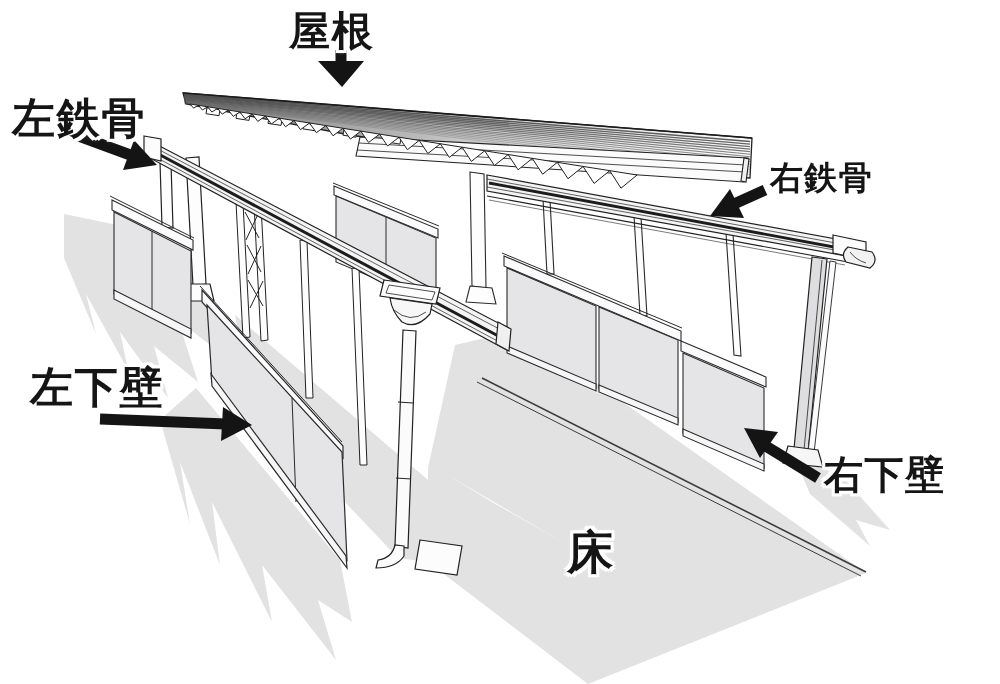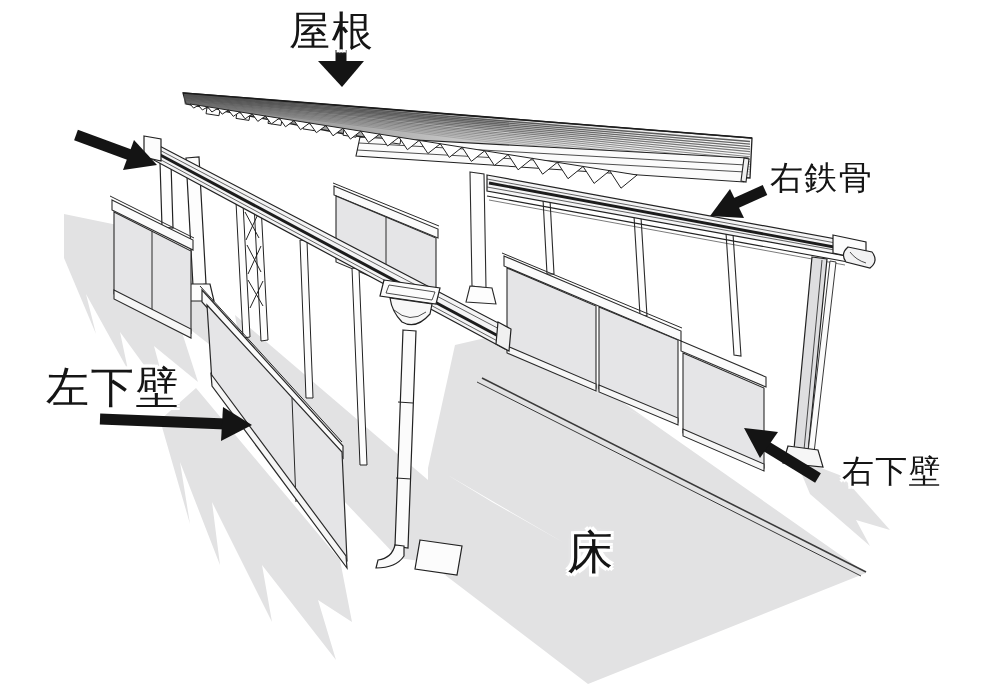--- a/index.html
+++ b/index.html
@@ -1,27 +1,27 @@
 <!DOCTYPE html>
 <html><head>
 <meta charset="utf-8">
 <style>
   html,body{margin:0;padding:0;background:#fff;}
   .stage{position:relative;width:1000px;height:684px;background:#fff;overflow:hidden;
          font-family:"DejaVu Sans","Liberation Sans",sans-serif;}
   .stage svg{position:absolute;left:0;top:0;}
-  .lbl{position:absolute;font-weight:400;color:#151515;letter-spacing:.04em;white-space:nowrap;
+  .lbl{position:absolute;font-weight:700;color:#151515;letter-spacing:.04em;white-space:nowrap;
        line-height:1;
        text-shadow:-3px -3px 0 #fff,3px -3px 0 #fff,-3px 3px 0 #fff,3px 3px 0 #fff,
                    -3px 0 0 #fff,3px 0 0 #fff,0 -3px 0 #fff,0 3px 0 #fff,0 0 6px #fff;}
   #lbl-roof{left:289px;top:11px;font-size:41px;}
   #lbl-left-steel{left:12px;top:97px;font-size:43px;}
   #lbl-right-steel{left:770px;top:161px;font-size:33px;}
-  #lbl-left-wall{left:30px;top:366px;font-size:43px;margin-left:16px;}
-  #lbl-right-wall{left:842px;top:455px;font-size:32px;}
+  #lbl-left-wall{left:30px;top:366px;font-size:43px;}
+  #lbl-right-wall{left:824px;top:455px;font-size:39px;}
   #lbl-floor{left:567px;top:529px;font-size:46px;}
 </style>
 </head>
 <body>
 
 <div class="stage">
 <svg width="1000" height="684" viewBox="0 0 1000 684">
   <defs>
     <linearGradient id="roofG" gradientUnits="userSpaceOnUse" x1="185" y1="98" x2="755" y2="160">
       <stop offset="0" stop-color="#7d7d7d"></stop>
@@ -195,17 +195,18 @@
           <polygon points="252,425 221,441 223,407" stroke="none"></polygon>
         </g>
     <g>
           <line x1="818" y1="478" x2="764" y2="445" stroke-width="11"></line>
           <polygon points="744,428 778,432 760,458" stroke="none"></polygon>
         </g>
   </g>
 </svg>
 
 <div class="lbl" id="lbl-roof">屋根</div>
+<div class="lbl" id="lbl-left-steel">左鉄骨</div>
 <div class="lbl" id="lbl-right-steel">右鉄骨</div>
 <div class="lbl" id="lbl-left-wall">左下壁</div>
 <div class="lbl" id="lbl-right-wall">右下壁</div>
 <div class="lbl" id="lbl-floor">床</div>
 </div>
 
 </body></html>

